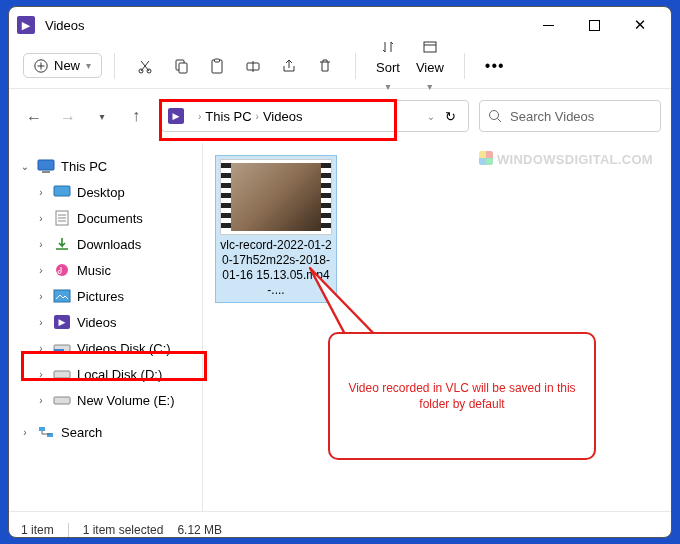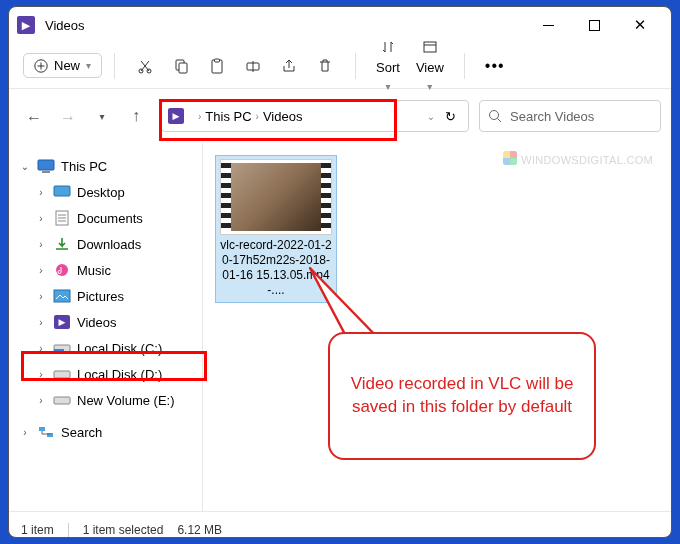--- a/index.html
+++ b/index.html
@@ -28,28 +28,28 @@
 .tree-item { display: flex; align-items: center; padding: 5px 6px; gap: 6px; }
 .tree-chev { width: 12px; color: #555; font-size: 10px; text-align: center; }
 .tree-icon { width: 18px; height: 16px; display: flex; align-items: center; justify-content: center; }
 .content { flex: 1; position: relative; padding: 12px; }
 .file { width: 122px; background: #cde6f7; border: 1px solid #8fc4e8; padding: 4px; text-align: center; font-size: 12px; color: #000; }
 .thumb { width: 110px; height: 74px; margin: 0 auto 4px; background: linear-gradient(135deg,#b5a088 0%,#8a6d52 50%,#3a2a1c 100%); border: 3px solid #fff; outline: 1px solid #ccc; position: relative; }
 .thumb::before, .thumb::after { content: ""; position: absolute; top: 0; bottom: 0; width: 10px; background: repeating-linear-gradient(#222 0 5px,#fff 5px 10px); }
 .thumb::before { left: -3px; }
 .thumb::after { right: -3px; }
 .file-name { line-height: 1.25; word-break: break-all; }
-.watermark { position: absolute; top: 8px; right: 18px; font-size: 11px; font-weight: 400; color: #d7d7d7; letter-spacing: 0.3px; }
+.watermark { position: absolute; top: 8px; right: 18px; font-size: 13px; font-weight: 700; color: #d7d7d7; letter-spacing: 0.3px; }
 .wm-logo { display: inline-block; width: 14px; height: 14px; background: conic-gradient(#e74c3c 0 25%,#2ecc71 25% 50%,#3498db 50% 75%,#f1c40f 75% 100%); border-radius: 2px; margin-right: 4px; vertical-align: -1px; opacity: 0.45; }
 .statusbar { height: 26px; border-top: 1px solid #e8e8e8; display: flex; align-items: flex-end; padding: 0 12px; gap: 14px; font-size: 12px; color: #333; }
 .status-sep { width: 1px; height: 14px; background: #ccc; }
 .redbox { position: absolute; border: 3px solid #f00; pointer-events: none; }
 .rb1 { top: 92px; left: 150px; width: 238px; height: 42px; }
 .rb2 { top: 344px; left: 12px; width: 186px; height: 30px; }
-.callout { position: absolute; top: 332px; left: 328px; width: 268px; height: 128px; background: #fff; border: 2.5px solid #d22; border-radius: 16px; display: flex; align-items: center; justify-content: center; padding: 12px; text-align: center; color: #d22; font-size: 17px; line-height: 1.35; }
+.callout { position: absolute; top: 332px; left: 328px; width: 268px; height: 128px; background: #fff; border: 2.5px solid #d22; border-radius: 10px; display: flex; align-items: center; justify-content: center; padding: 12px; text-align: center; color: #d22; font-size: 12px; line-height: 1.35; }
 .callout-tail { position: absolute; top: 268px; left: 310px; width: 0; height: 0; }
 .callout-tail svg { position: absolute; top: 0; left: 0; overflow: visible; }
 svg { display: block; }
 </style>
 </head>
 <body>
 
 <div class="window">
 
   <div class="titlebar">
@@ -241,21 +241,21 @@
         <span>Videos</span>
       </div>
       <div class="tree-item" style="padding-left:22px">
         <span class="tree-chev">›</span>
         <span class="tree-icon">
             <svg width="18" height="12">
               <rect x="1" y="3" width="16" height="7" rx="1" fill="#ddd" stroke="#888"></rect>
               <rect x="1" y="7" width="10" height="3" fill="#3b82d6"></rect>
             </svg>
           </span>
-        <span>Local Disk (C:)</span>
+        <span>Videos Disk (C:)</span>
       </div>
       <div class="tree-item" style="padding-left:22px">
         <span class="tree-chev">›</span>
         <span class="tree-icon">
             <svg width="18" height="12">
               <rect x="1" y="3" width="16" height="7" rx="1" fill="#ddd" stroke="#888"></rect>
             </svg>
           </span>
         <span>Local Disk (D:)</span>
       </div>

